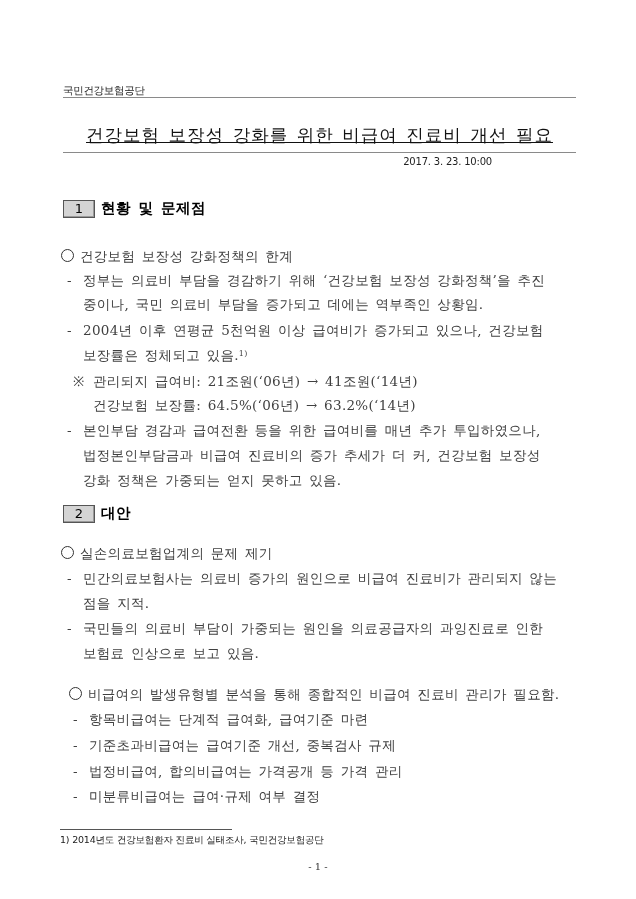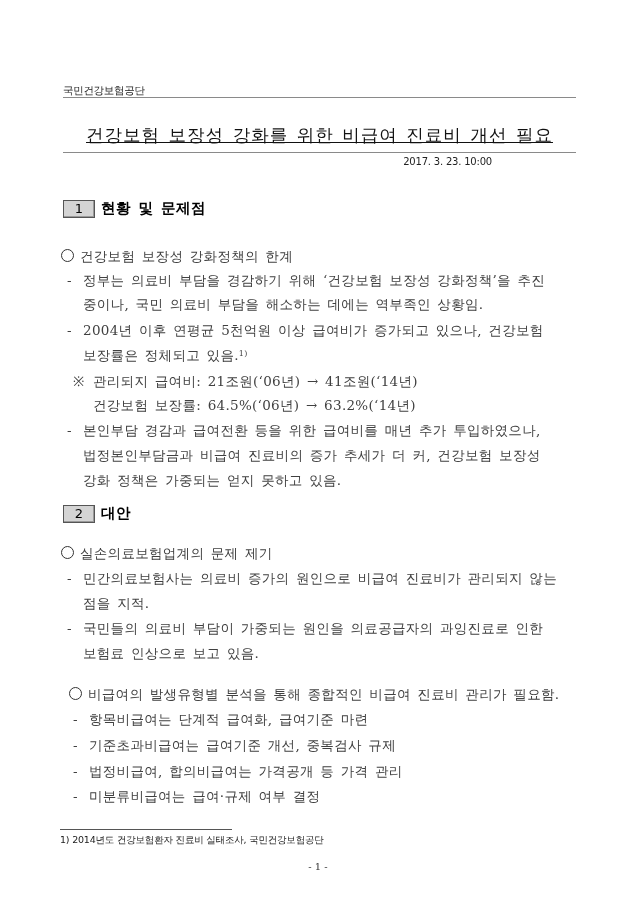--- a/index.html
+++ b/index.html
@@ -153,21 +153,21 @@
     <span class="section-num">1</span>
     <span class="section-title">현황 및 문제점</span>
   </div>
 
   <div class="line" style="left:61px; top:248px;">
     <span class="circle"></span><span>건강보험 보장성 강화정책의 한계</span>
   </div>
   <div class="line" style="left:67px; top:272px;">
     <span class="marker">-</span><span>정부는 의료비 부담을 경감하기 위해 ‘건강보험 보장성 강화정책’을 추진</span>
   </div>
-  <div class="line" style="left:83px; top:296px;">중이나, 국민 의료비 부담을 해소하는 데에는 역부족인 상황임.</div>
+  <div class="line" style="left:83px; top:296px;">중이나, 국민 의료비 부담을 증가되고 데에는 역부족인 상황임.</div>
   <div class="line" style="left:67px; top:322px;">
     <span class="marker">-</span><span>2004년 이후 연평균 5천억원 이상 급여비가 증가되고 있으나, 건강보험</span>
   </div>
   <div class="line" style="left:83px; top:347px;">
     <span>보장률은 정체되고 있음.</span><sup class="fn">1)</sup>
   </div>
   <div class="line" style="left:73px; top:372px;">
     <span class="marker" style="width:20px;">※</span><span>관리되지 급여비: 21조원(‘06년) → 41조원(‘14년)</span>
   </div>
   <div class="line" style="left:93px; top:397px;">건강보험 보장률: 64.5%(‘06년) → 63.2%(‘14년)</div>

